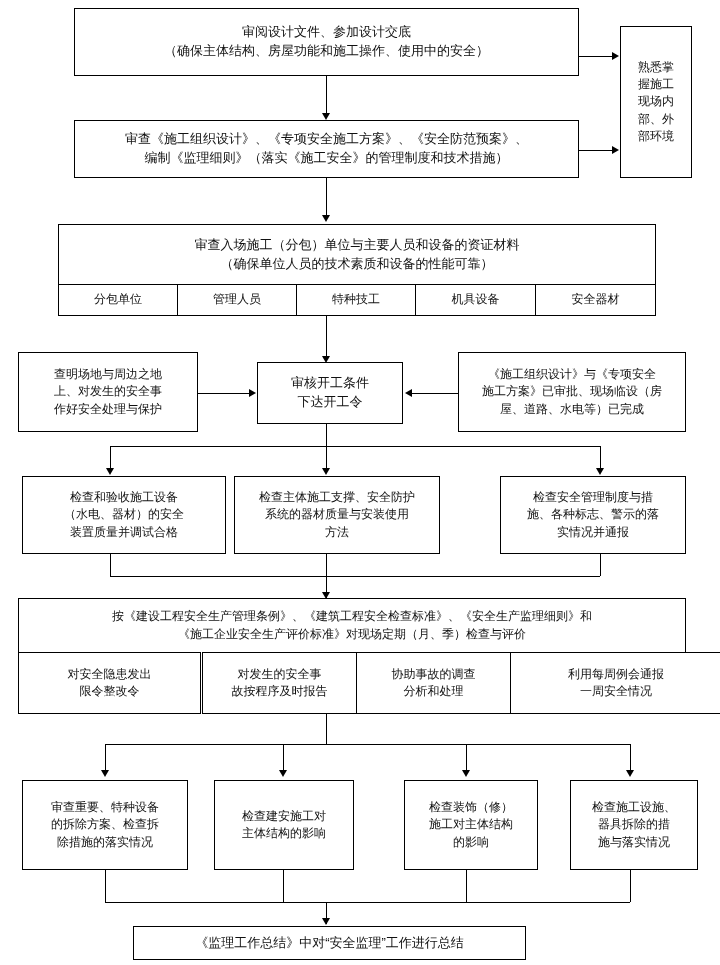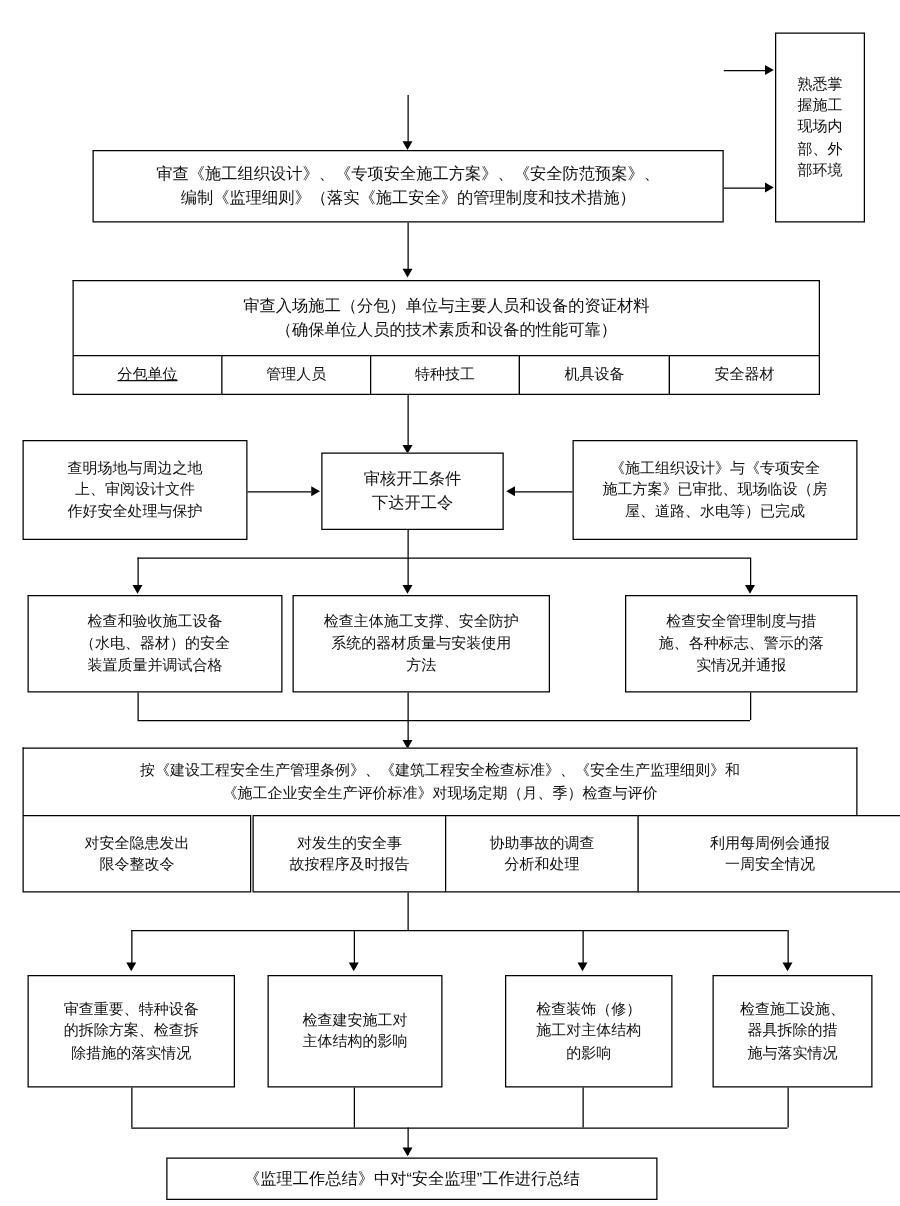--- a/index.html
+++ b/index.html
@@ -40,20 +40,24 @@
   .rowbox{
     position:absolute;box-sizing:border-box;border:1px solid #000;background:#fff;
     display:flex;align-items:center;justify-content:center;text-align:center;line-height:1.45;
   }
 </style>
 </head>
 <body>
 
 <div id="canvas">
 
+  <div class="box f13" style="left:74px;top:8px;width:505px;height:68px;">
+    <span class="ln">审阅设计文件、参加设计交底</span>
+    <span class="ln">（确保主体结构、房屋功能和施工操作、使用中的安全）</span>
+  </div>
 
   <div class="box f12" style="left:620px;top:26px;width:72px;height:152px;">
     <span class="ln">熟悉掌</span>
     <span class="ln">握施工</span>
     <span class="ln">现场内</span>
     <span class="ln">部、外</span>
     <span class="ln">部环境</span>
   </div>
 
   <div class="h" style="left:579px;top:56px;width:33px;"></div>
@@ -70,42 +74,42 @@
   <div class="h" style="left:579px;top:150px;width:33px;"></div>
   <div class="arrow right" style="left:612px;top:146px;"></div>
 
   <div class="v" style="left:326px;top:178px;height:42px;"></div>
   <div class="arrow down" style="left:322px;top:215px;"></div>
 
   <div class="box f13" style="left:58px;top:224px;width:598px;height:60px;border-bottom:none;">
     <span class="ln">审查入场施工（分包）单位与主要人员和设备的资证材料</span>
     <span class="ln">（确保单位人员的技术素质和设备的性能可靠）</span>
   </div>
-  <div class="rowbox f12" style="left:58px;top:284px;width:120px;height:32px;text-decoration:underline;">
+  <div class="rowbox f12" style="left:58px;top:284px;width:120px;height:32px;">
     <span>分包单位</span>
   </div>
   <div class="rowbox f12" style="left:177px;top:284px;width:120px;height:32px;">
     <span>管理人员</span>
   </div>
   <div class="rowbox f12" style="left:296px;top:284px;width:120px;height:32px;">
     <span>特种技工</span>
   </div>
   <div class="rowbox f12" style="left:415px;top:284px;width:121px;height:32px;">
     <span>机具设备</span>
   </div>
   <div class="rowbox f12" style="left:535px;top:284px;width:121px;height:32px;">
     <span>安全器材</span>
   </div>
 
   <div class="v" style="left:326px;top:316px;height:44px;"></div>
   <div class="arrow down" style="left:322px;top:356px;"></div>
 
   <div class="box wrap f12" style="left:18px;top:352px;width:180px;height:80px;">
     <span class="ln">查明场地与周边之地</span>
-    <span class="ln">上、审阅设计文件</span>
+    <span class="ln">上、对发生的安全事</span>
     <span class="ln">作好安全处理与保护</span>
   </div>
 
   <div class="box f13" style="left:257px;top:362px;width:146px;height:62px;">
     <span class="ln">审核开工条件</span>
     <span class="ln">下达开工令</span>
   </div>
 
   <div class="box wrap f12" style="left:458px;top:352px;width:228px;height:80px;">
     <span class="ln">《施工组织设计》与《专项安全</span>

